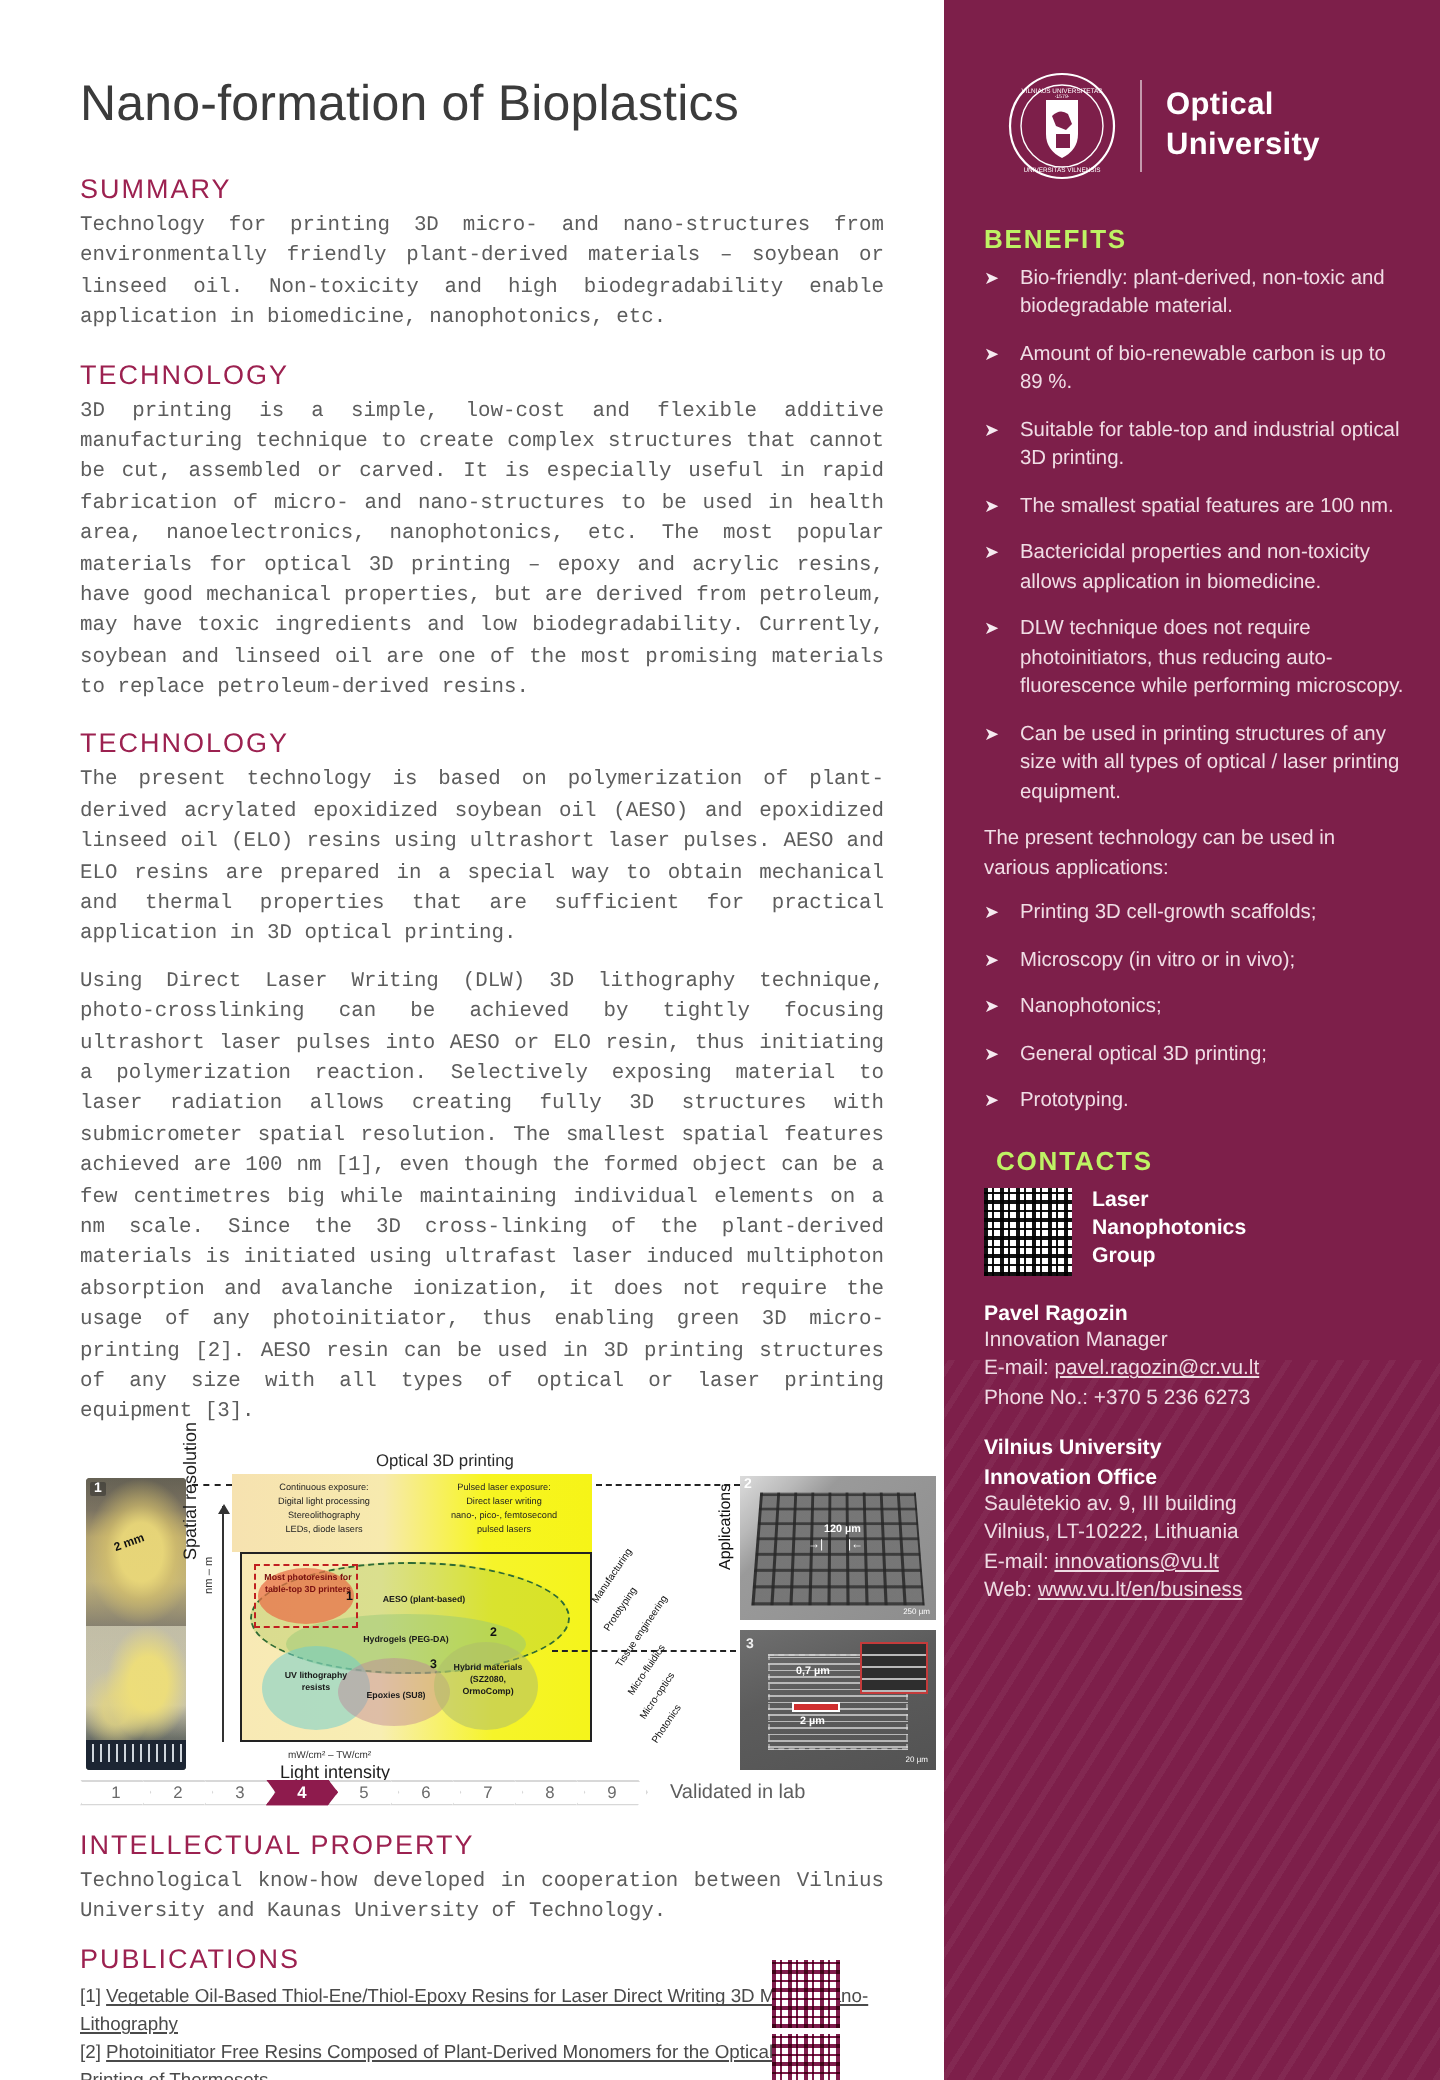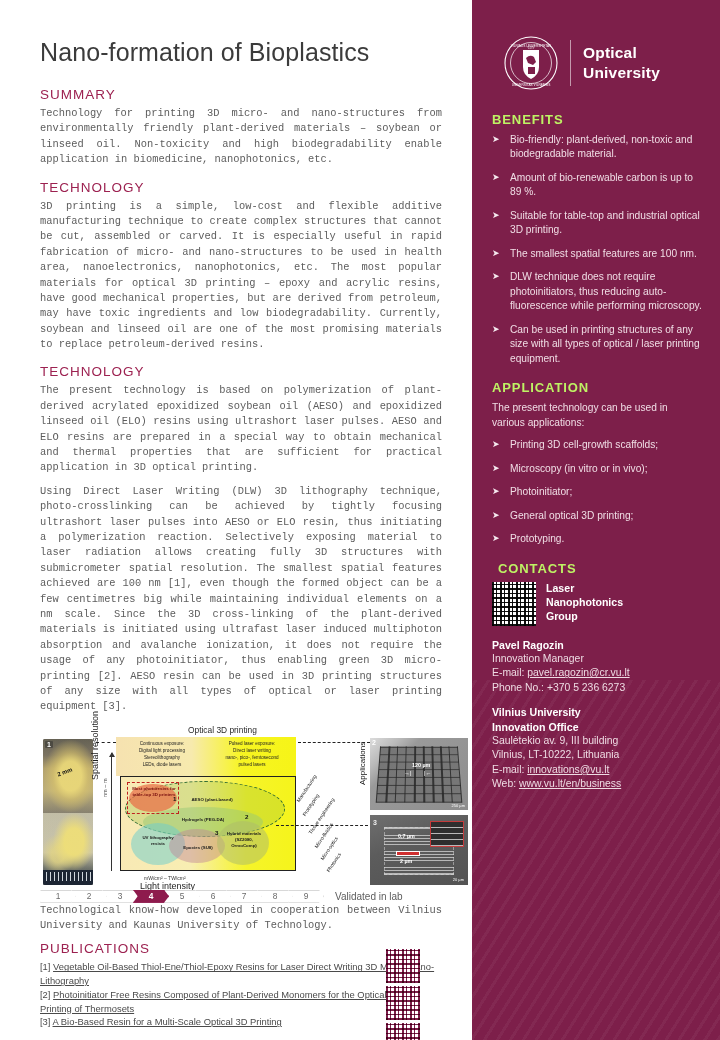--- a/index.html
+++ b/index.html
@@ -395,20 +395,21 @@
       <div class="chev">3</div>
       <div class="chev active">4</div>
       <div class="chev">5</div>
       <div class="chev">6</div>
       <div class="chev">7</div>
       <div class="chev">8</div>
       <div class="chev">9</div>
       <div class="trl-note">Validated in lab</div>
     </div>
 
+    <div class="sec-head" style="margin-top:12px;">INTELLECTUAL PROPERTY</div>
     <p class="body">Technological know-how developed in cooperation between Vilnius University and Kaunas University of Technology.</p>
 
     <div class="pub-wrap">
       <div class="sec-head" style="margin-top:8px;">PUBLICATIONS</div>
 
       <div class="pub-line">
         <span>[1]</span>
         <span class="pub-link">Vegetable Oil-Based Thiol-Ene/Thiol-Epoxy Resins for Laser Direct Writing 3D Micro-/Nano-Lithography</span>
       </div>
       <div class="pub-line">
@@ -450,30 +451,30 @@
         <div>University</div>
       </div>
     </div>
 
     <div class="side-head">BENEFITS</div>
     <ul class="bullets">
       <li>Bio-friendly: plant-derived, non-toxic and biodegradable material.</li>
       <li>Amount of bio-renewable carbon is up to 89 %.</li>
       <li>Suitable for table-top and industrial optical 3D printing.</li>
       <li>The smallest spatial features are 100 nm.</li>
+      <li>Bactericidal properties and non-toxicity allows application in biomedicine.</li>
       <li>DLW technique does not require photoinitiators, thus reducing auto-fluorescence while performing microscopy.</li>
       <li>Can be used in printing structures of any size with all types of optical / laser printing equipment.</li>
     </ul>
 
-    <div class="side-head pad">APPLICATION</div>
     <div class="side-p">The present technology can be used in various applications:</div>
     <ul class="bullets">
       <li>Printing 3D cell-growth scaffolds;</li>
       <li>Microscopy (in vitro or in vivo);</li>
-      <li>Photoinitiator;</li>
+      <li>Nanophotonics;</li>
       <li>General optical 3D printing;</li>
       <li>Prototyping.</li>
     </ul>
 
     <div class="side-head pad" style="margin-left:8px;">CONTACTS</div>
 
     <div class="contact-block">
       <div class="cq-row">
         <div class="cq-qr"></div>
         <div class="cq-name">

